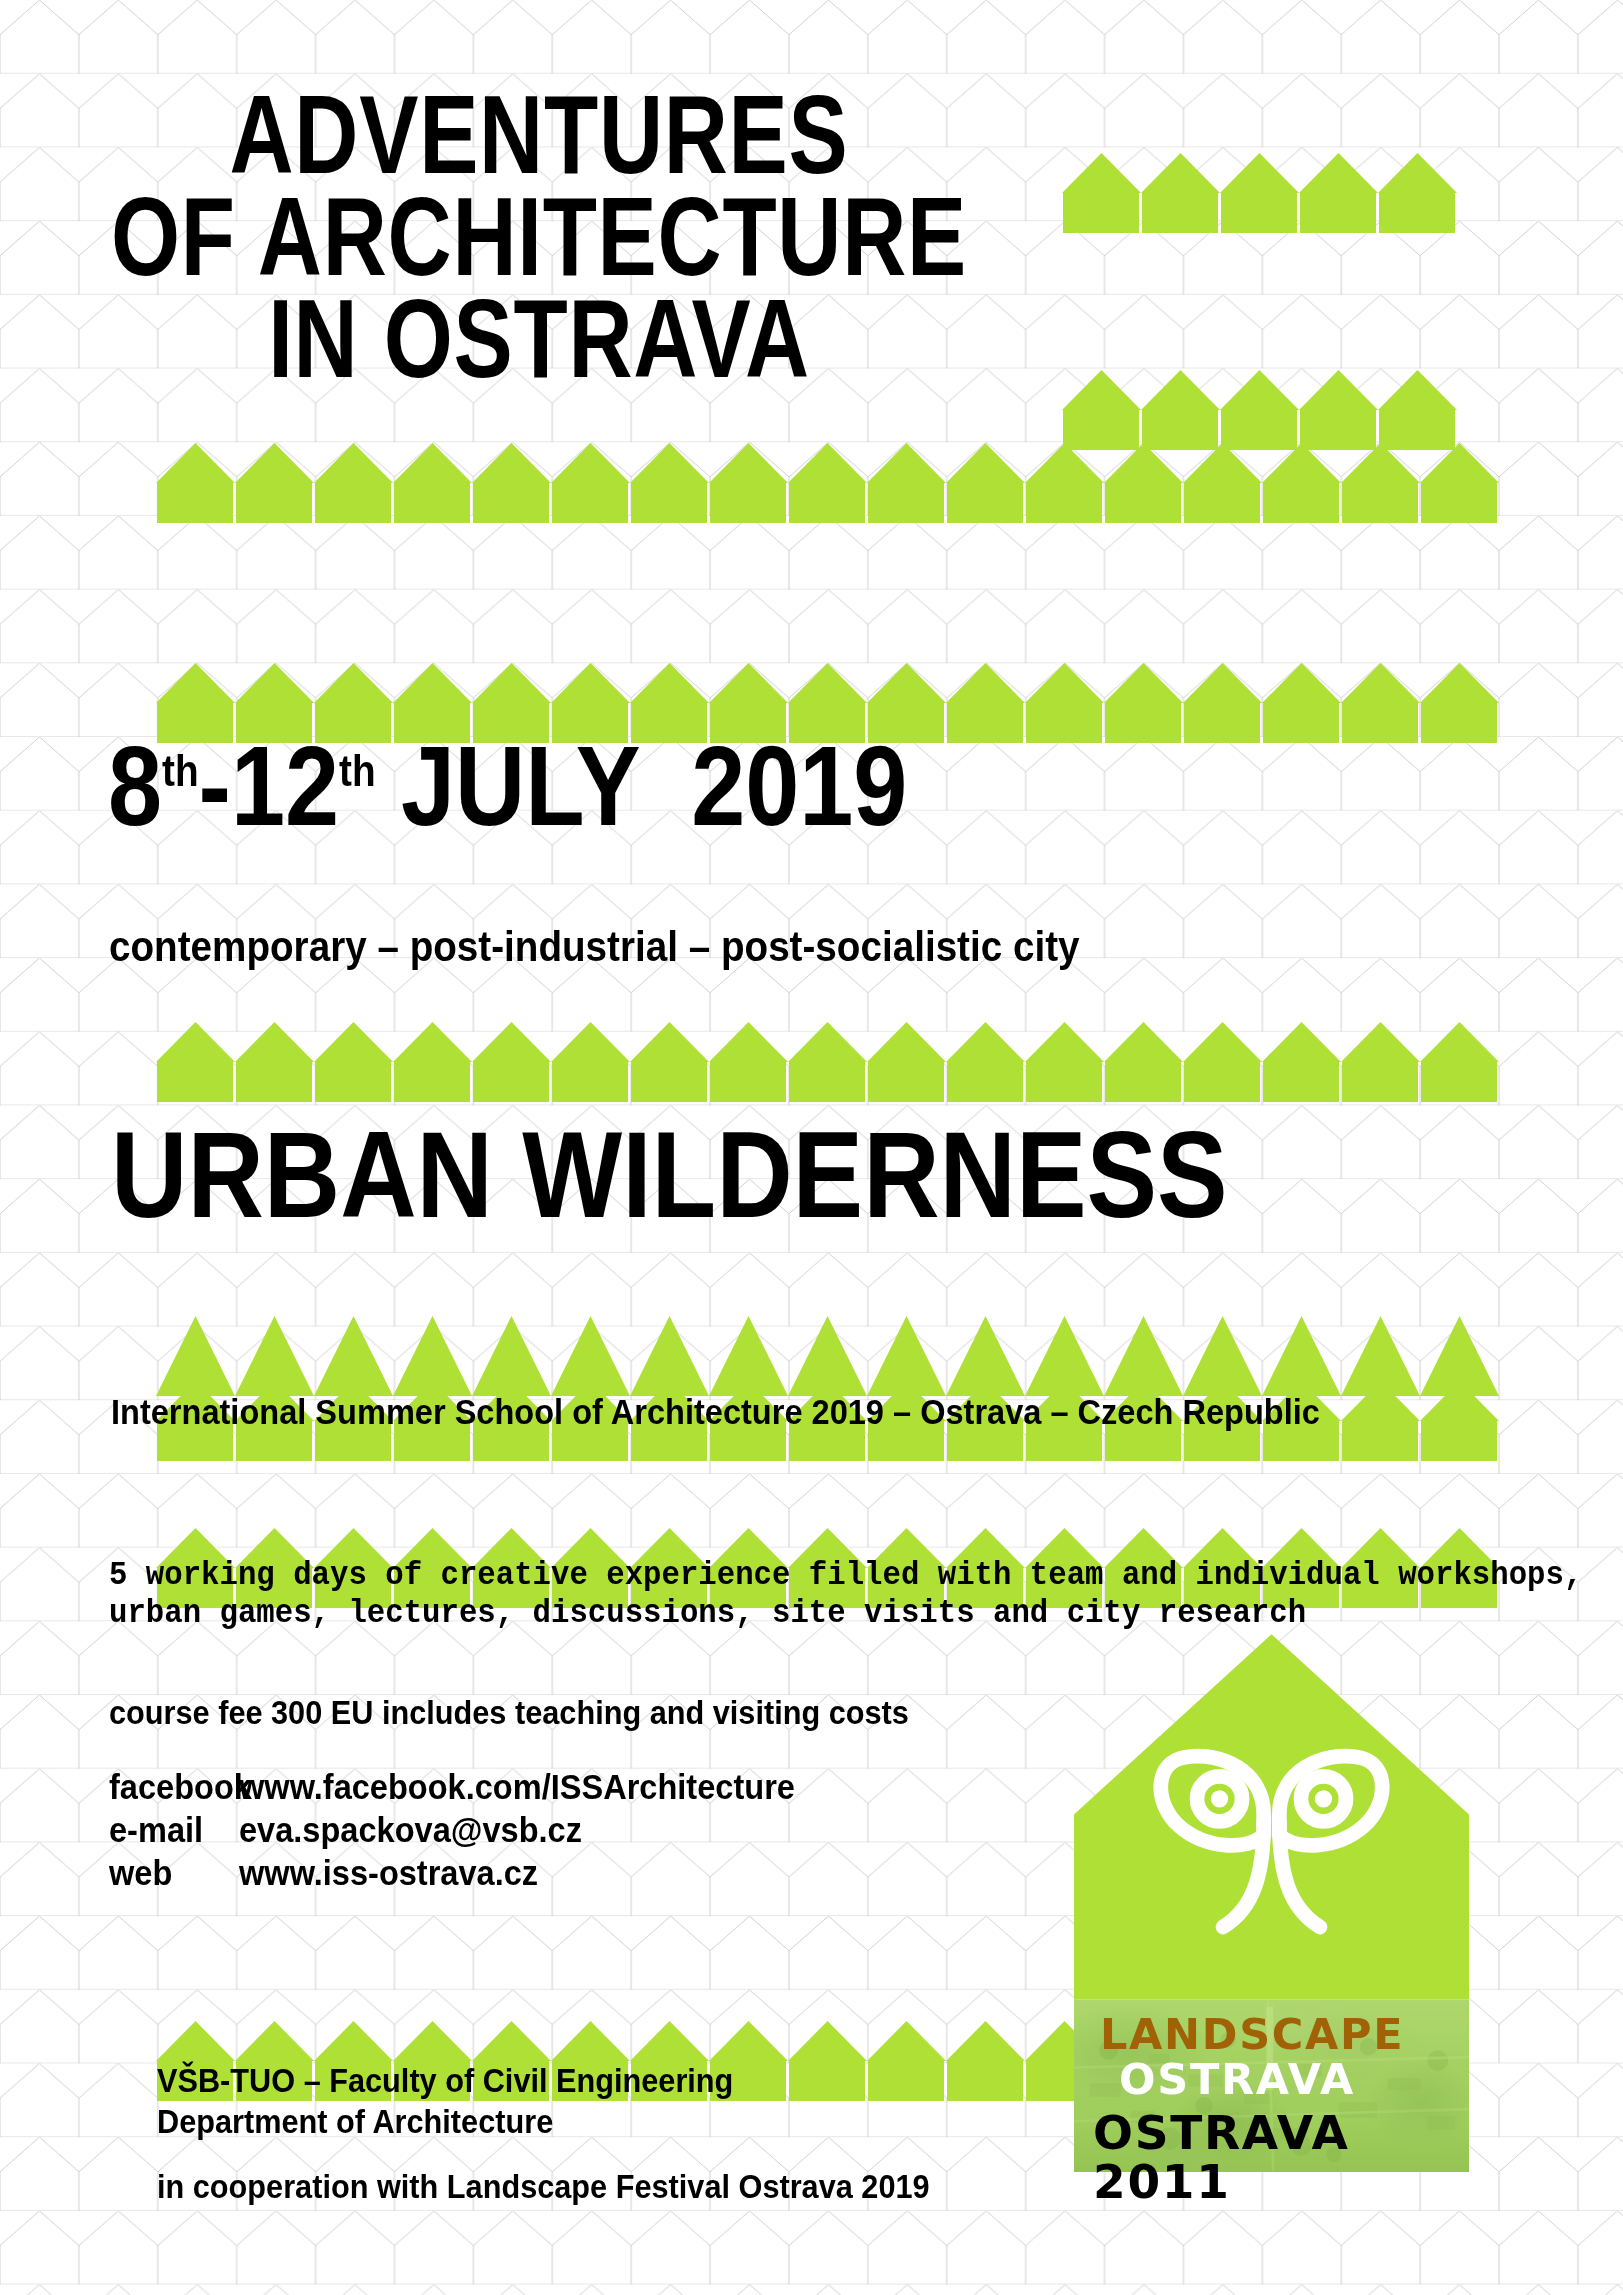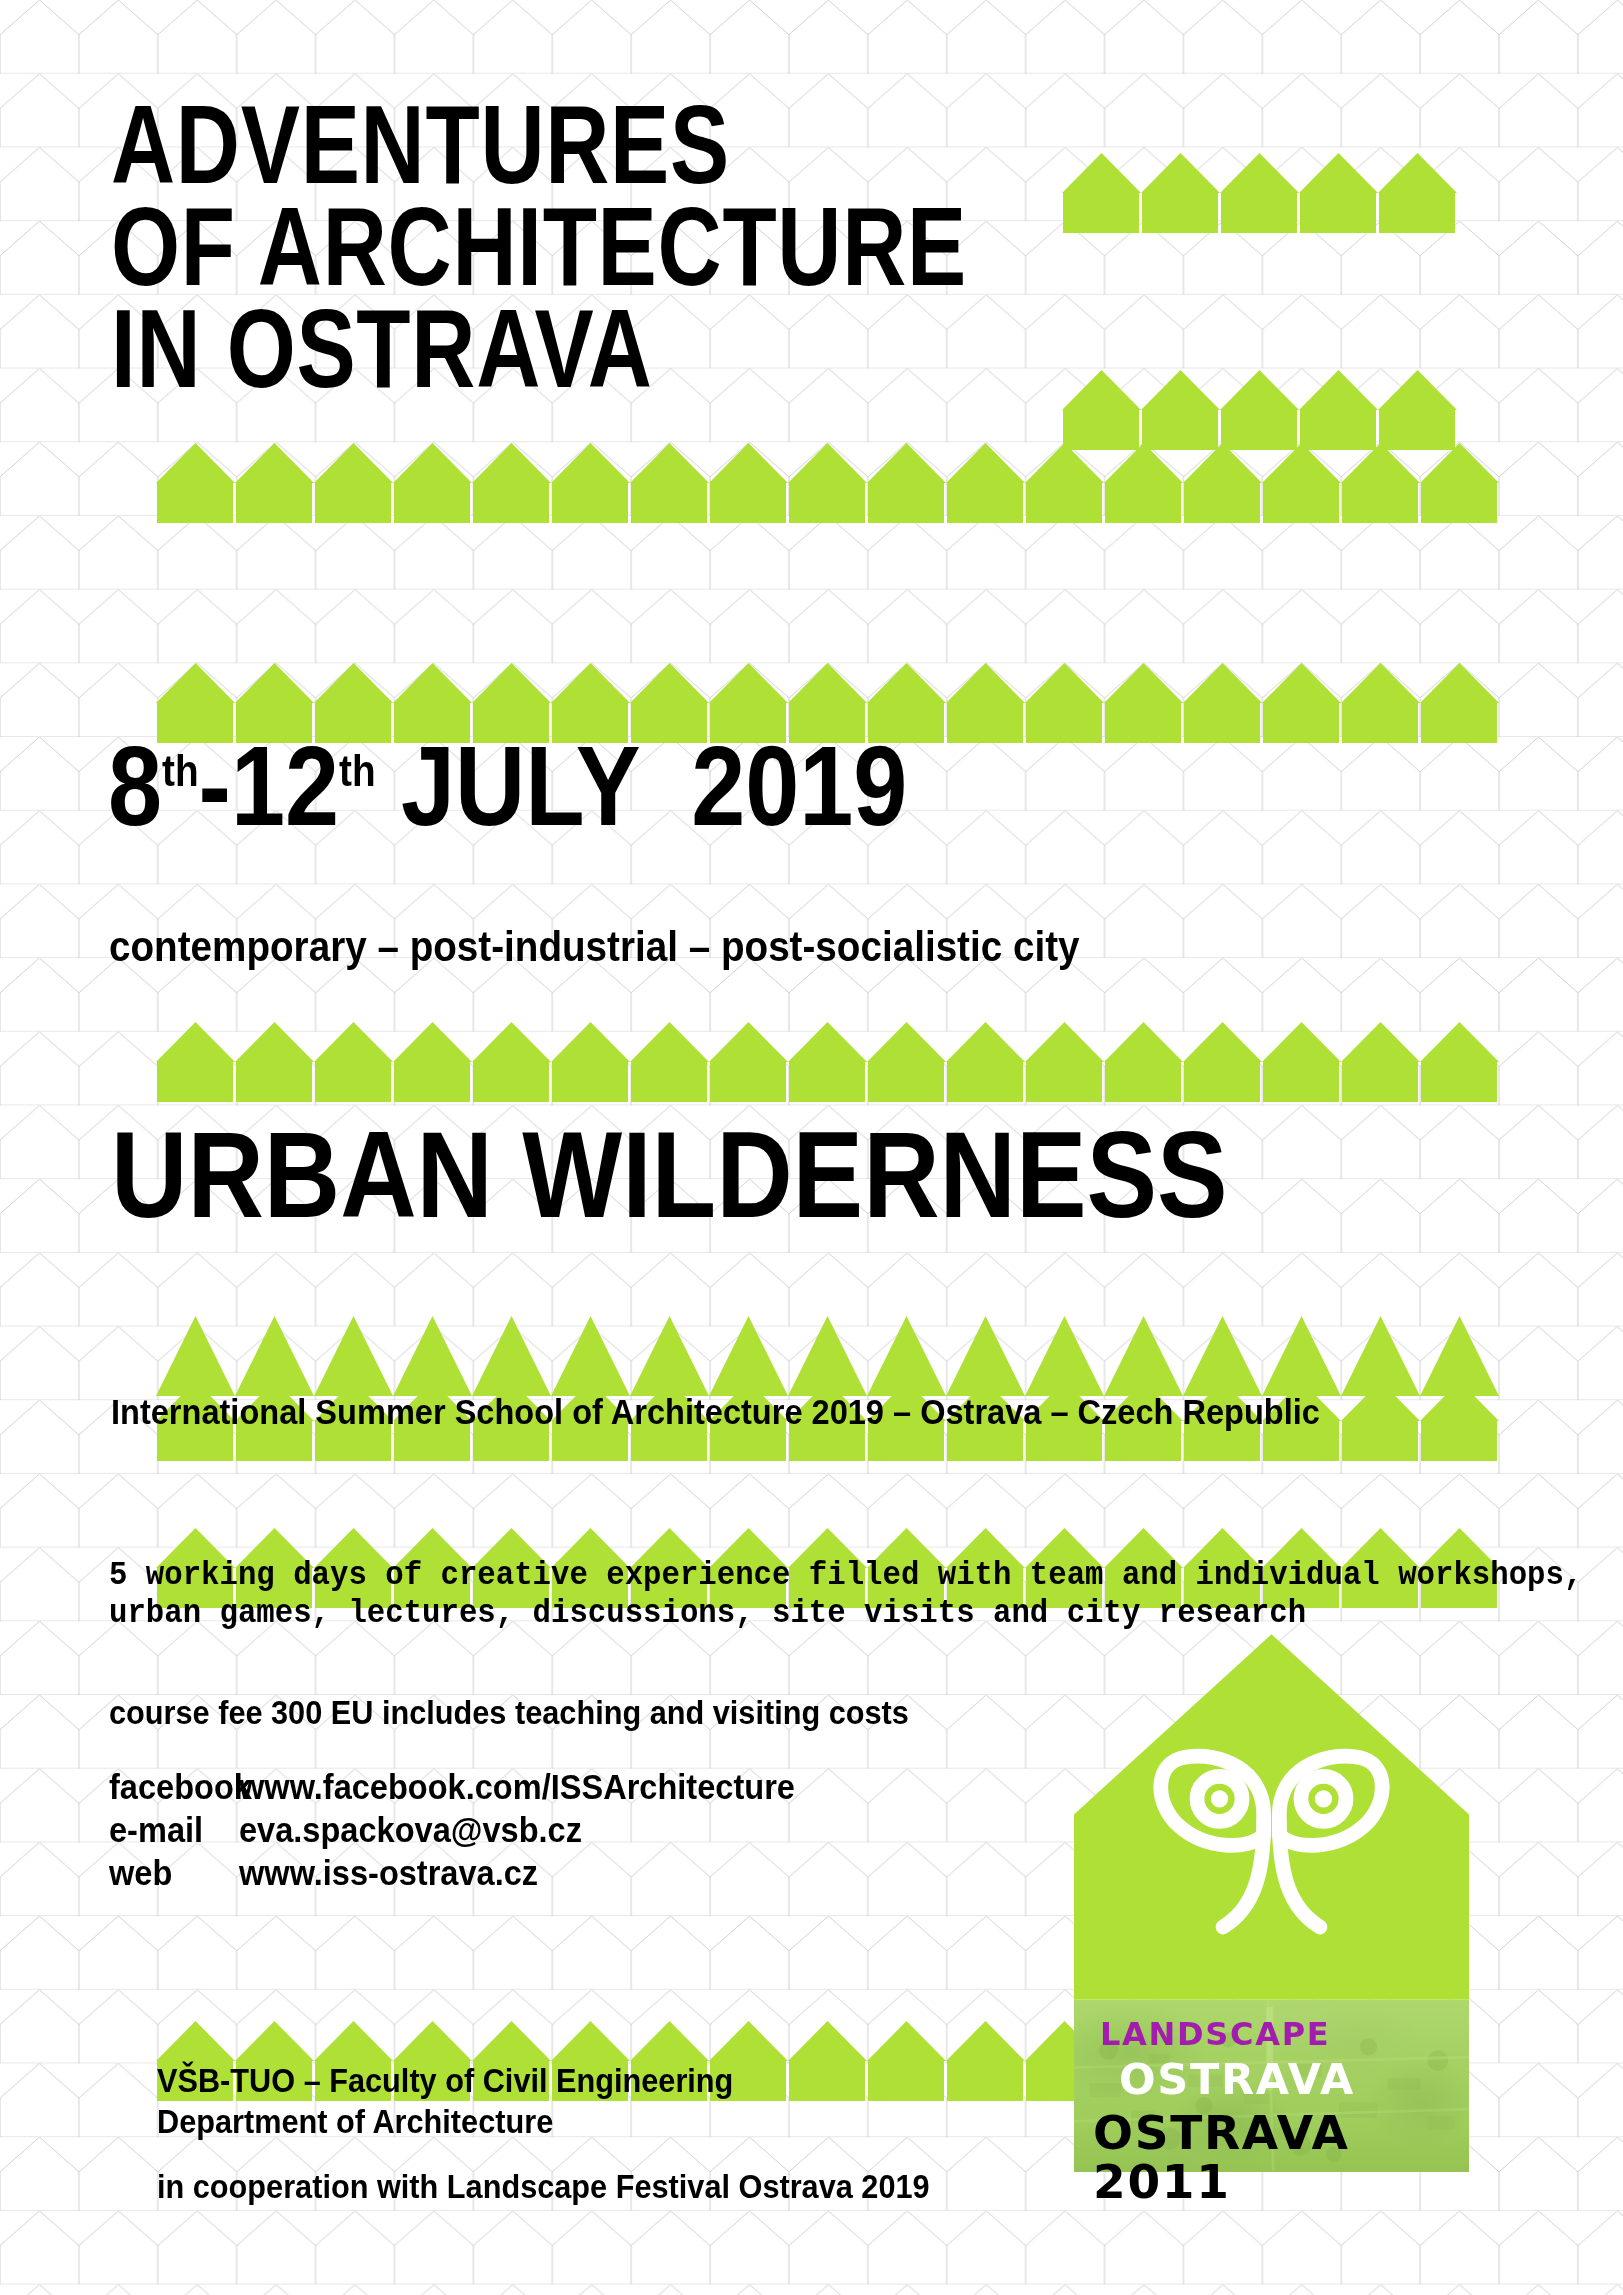--- a/index.html
+++ b/index.html
@@ -42,21 +42,21 @@
     clip-path:polygon(50% 0%, 100% 100%, 0% 100%);
   }
   .house .body {
     position:absolute; top:39px; left:0.9px;
     width:76px; height:41px;
     background:var(--green);
   }
   
   .house-band.tall .house .roof { height:80px; }
 
-  #title-block { position:absolute; left:111px; top:94px; }
+  #title-block { position:absolute; left:111px; top:84px;text-align:center; }
   .title-line {
     font-family:"Liberation Sans Narrow","Liberation Sans",sans-serif;
     font-weight:bold;
     font-size:111px;
     line-height:102px;
     letter-spacing:0.9px;
     color:#000;
     white-space:nowrap;
     transform:scaleX(0.80);
     transform-origin:left center;
@@ -159,21 +159,21 @@
   }
   #lf-photo .specks { position:absolute; inset:0; opacity:.5; }
   #lf-text {
     position:absolute; left:0; top:366px; width:395px; height:172px;
     font-family:"DejaVu Sans","Liberation Sans",sans-serif;
     font-weight:bold;
     letter-spacing:1.7px;
   }
   #lf-text .l1 {
     position:absolute; left:26px; top:12px;
-    font-size:32px; line-height:45px; color:#a21caf;
+    font-size:43px; line-height:45px; color:#a16207;
   }
   #lf-text .l2 {
     position:absolute; left:45px; top:57px;
     font-size:43px; line-height:45px; color:#ffffff;
   }
   #lf-text .l3 {
     position:absolute; left:19px; top:108px;
     font-size:47px; line-height:49px; color:#000000;
   }
 </style>

